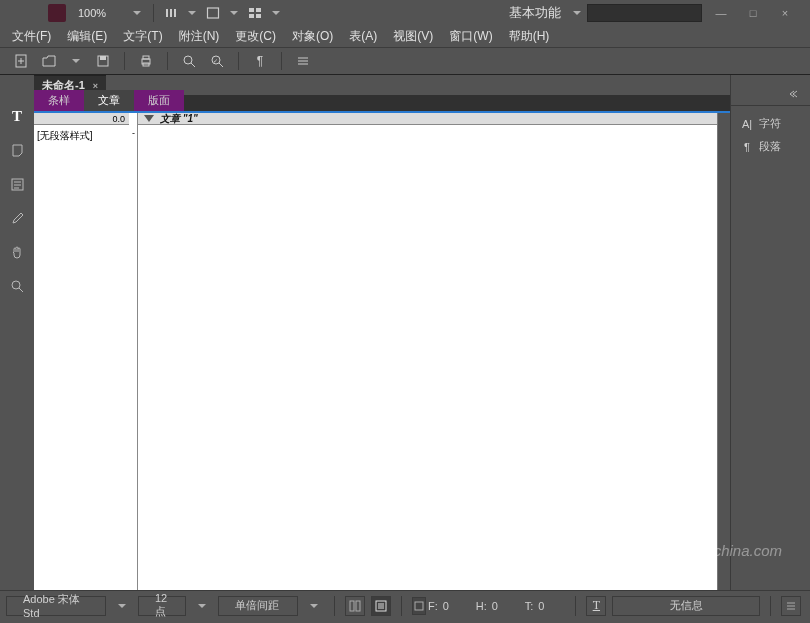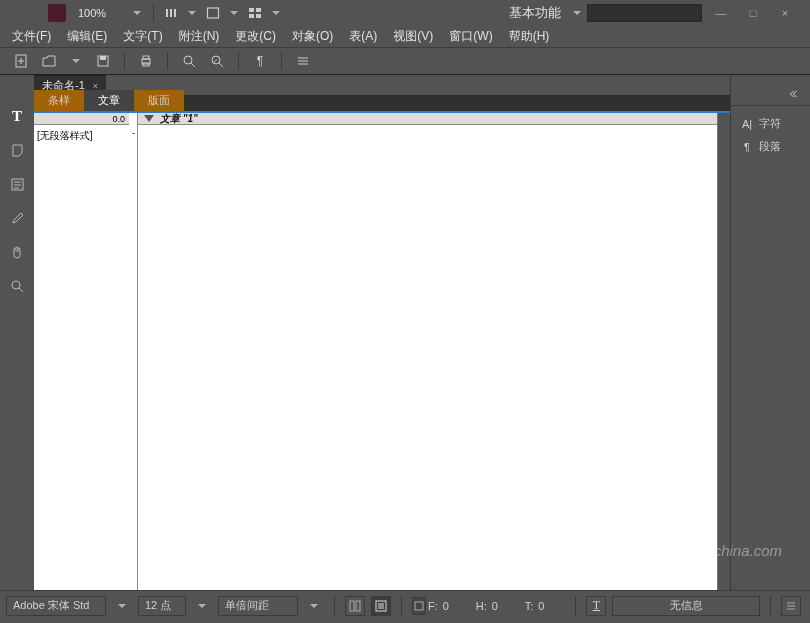--- a/index.html
+++ b/index.html
@@ -26,26 +26,26 @@
 .tb-btn { width: 22px; height: 22px; display: flex; align-items: center; justify-content: center; color: #d0d0d0; }
 .tb-sep { width: 1px; height: 18px; background: #3c3c3c; margin: 0 4px; }
 
 
 .main { height: 515px; display: flex; background: #535353; }
 .left-rail { width: 34px; background: #535353; display: flex; flex-direction: column; align-items: center; padding-top: 30px; gap: 12px; }
 .left-rail .rail-btn { width: 22px; height: 22px; display: flex; align-items: center; justify-content: center; color: #b8b8b8; }
 .left-rail .rail-btn.active { color: #fff; }
 
 .doc-area { flex: 1; display: flex; flex-direction: column; background: #535353; }
-.doc-tab-row { height: 20px; display: flex; align-items: flex-end; }
+.doc-tab-row { height: 20px; display: flex; align-items: flex-end; font-weight: bold; }
 .doc-tab { background: #303030; height: 20px; display: flex; align-items: center; padding: 0 8px; font-size: 11px; color: #e0e0e0; border-top: 1px solid #222; }
 .doc-tab .close { margin-left: 8px; font-size: 9px; color: #b0b0b0; }
 
 .story-bar { height: 18px; background: #303030; display: flex; align-items: flex-end; border-bottom: 2px solid #2a7bd1; }
-.story-bar .st { padding: 3px 14px; font-size: 11px; color: #d0d0d0; background: #a16207; }
+.story-bar .st { padding: 3px 14px; font-size: 11px; color: #d0d0d0; background: #701a75; }
 .story-bar .st.active { background: #444; color: #fff; }
 
 .editor-row { flex: 1; display: flex; overflow: hidden; }
 .style-col { width: 104px; background: #fff; color: #000; border-right: 1px solid #888; position: relative; }
 .style-col .ruler-num { position: absolute; top: 0; right: 8px; font-size: 9px; color: #000; background: #dcdcdc; width: 100%; text-align: right; padding-right: 4px; height: 12px; line-height: 12px; border-bottom: 1px solid #888; }
 .style-col .style-name { position: absolute; top: 16px; left: 3px; font-size: 10px; color: #000; }
 .style-col .small-mark { position:absolute; top:15px; right:2px; font-size:9px; color:#000; }
 .content-col { flex: 1; background: #fff; position: relative; border-right: 1px solid #777; }
 .content-col .head-strip { height: 12px; background: #dcdcdc; border-bottom: 1px solid #888; display: flex; align-items: center; }
 .content-col .head-strip .marker { width: 0; height: 0; border-left: 5px solid transparent; border-right: 5px solid transparent; border-top: 7px solid #555; margin-left: 6px; }
@@ -59,21 +59,21 @@
 .right-rail .panel-link .ico { width: 12px; text-align: center; font-size: 11px; }
 
 
 .watermark { position: absolute; right: 28px; bottom: 52px; color: rgba(255,255,255,0.55); font-size: 24px; font-weight: 300; display: flex; align-items: center; gap: 8px; pointer-events: none; }
 .watermark .logo { width: 42px; height: 42px; border: 3px solid rgba(255,255,255,0.55); transform: rotate(45deg); border-radius: 6px; position: relative; }
 .watermark .logo::after { content: ""; position: absolute; inset: 6px; border: 3px solid rgba(255,255,255,0.55); border-radius: 3px; }
 .watermark .txt small { display: block; font-size: 15px; font-style: italic; color: rgba(255,255,255,0.4); }
 
 
 .statusbar { height: 30px; background: #535353; border-top: 1px solid #3a3a3a; display: flex; align-items: center; padding: 0 6px; gap: 6px; font-size: 11px; color: #d0d0d0; }
-.status-field { height: 20px; background: #535353; border: 1px solid #3b3b3b; display: flex; align-items: center; padding: 0 6px; }
+.status-field { height: 20px; background: #535353; border: 1px solid #3b3b3b; display: flex; align-items: center; padding: 0 16px; }
 .status-sep { width: 1px; height: 20px; background: #3a3a3a; margin: 0 4px; }
 .status-btn { width: 20px; height: 20px; border: 1px solid #3b3b3b; display: flex; align-items: center; justify-content: center; }
 .status-pair { display:flex; align-items:center; gap:2px; }
 .status-pair .lab { width:14px; height:18px; border:1px solid #3b3b3b; background:#454545; display:flex; align-items:center; justify-content:center; font-size:10px;}
 .status-pair .val { width:30px; font-size:11px; padding-left:3px; }
 .flex-spacer { flex: 1; }
 .info-field { width: 148px; text-align: center; }
 
 svg { display: block; }
 </style>

